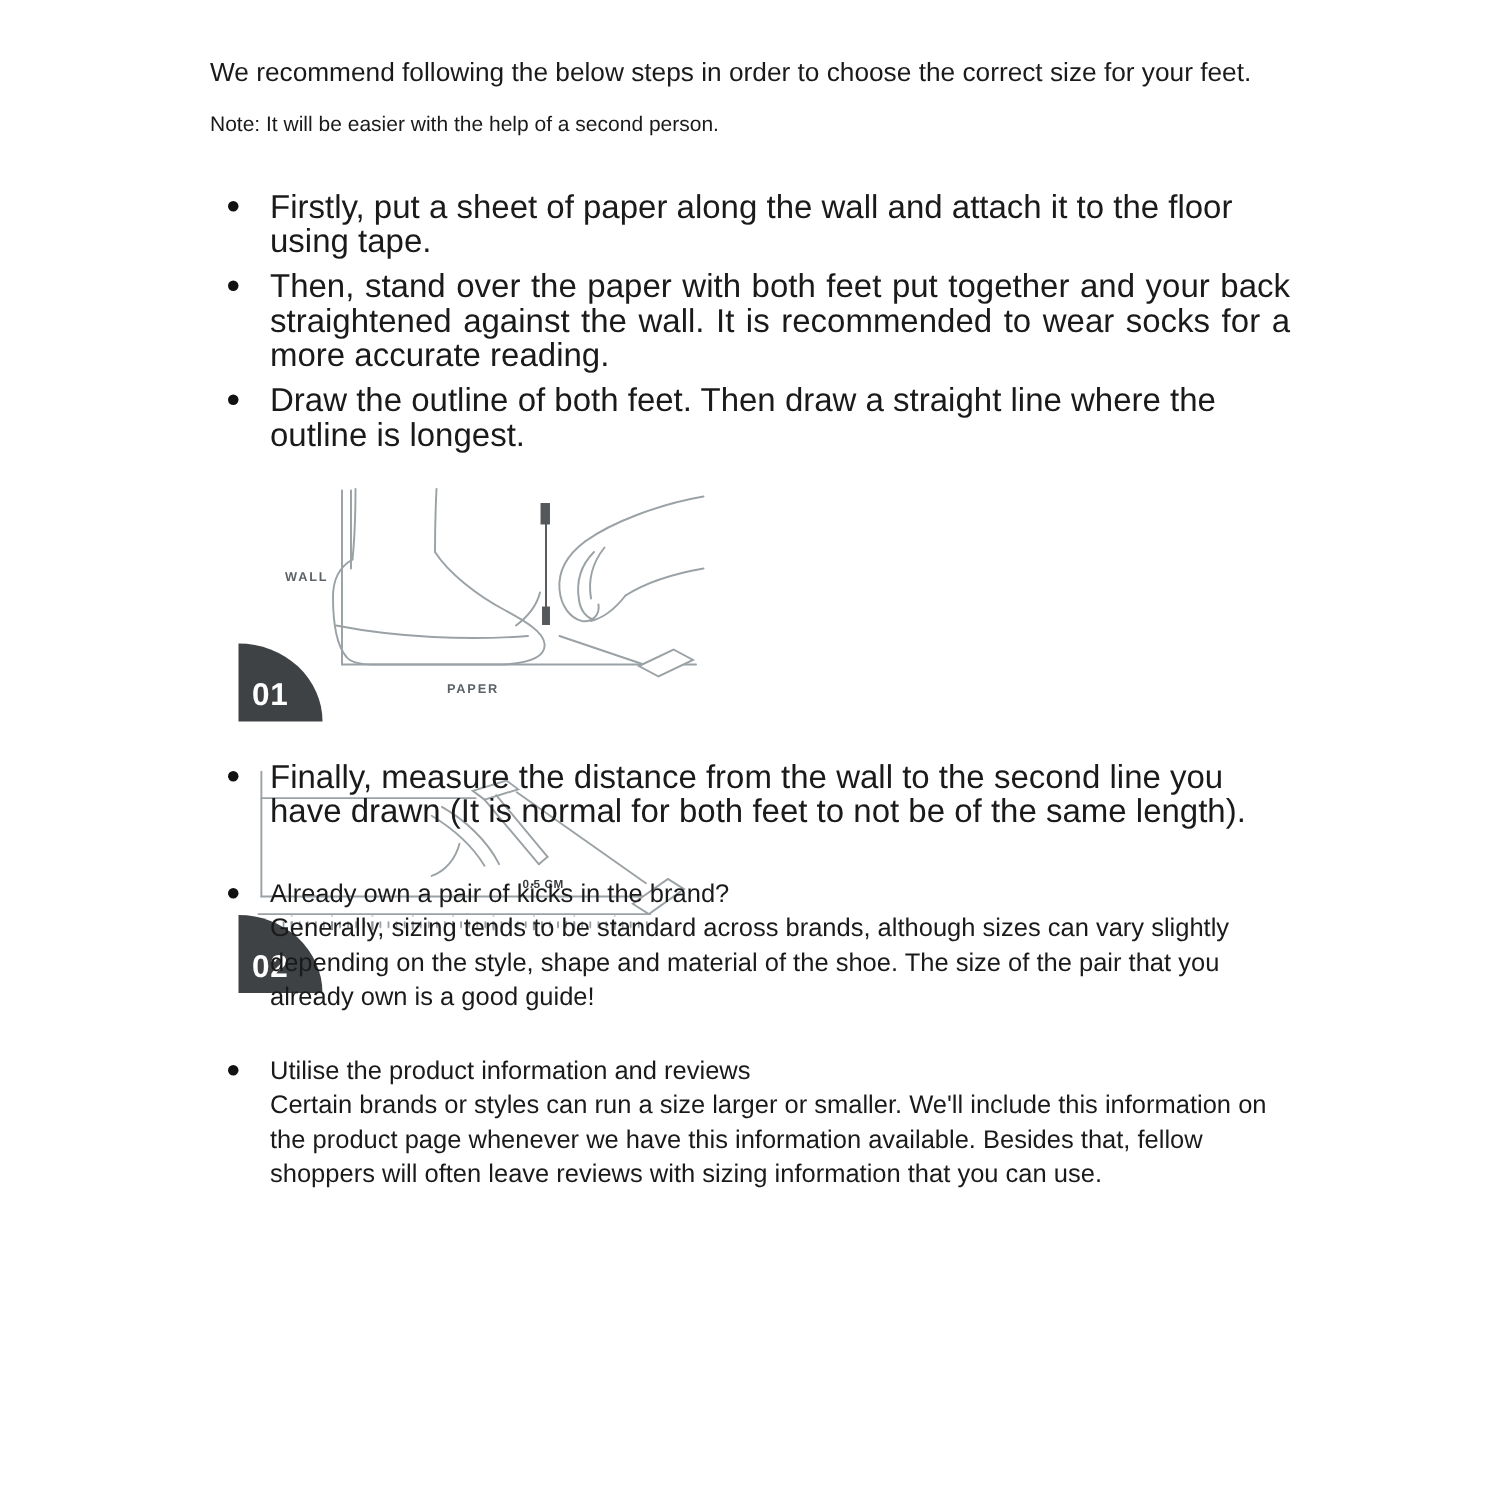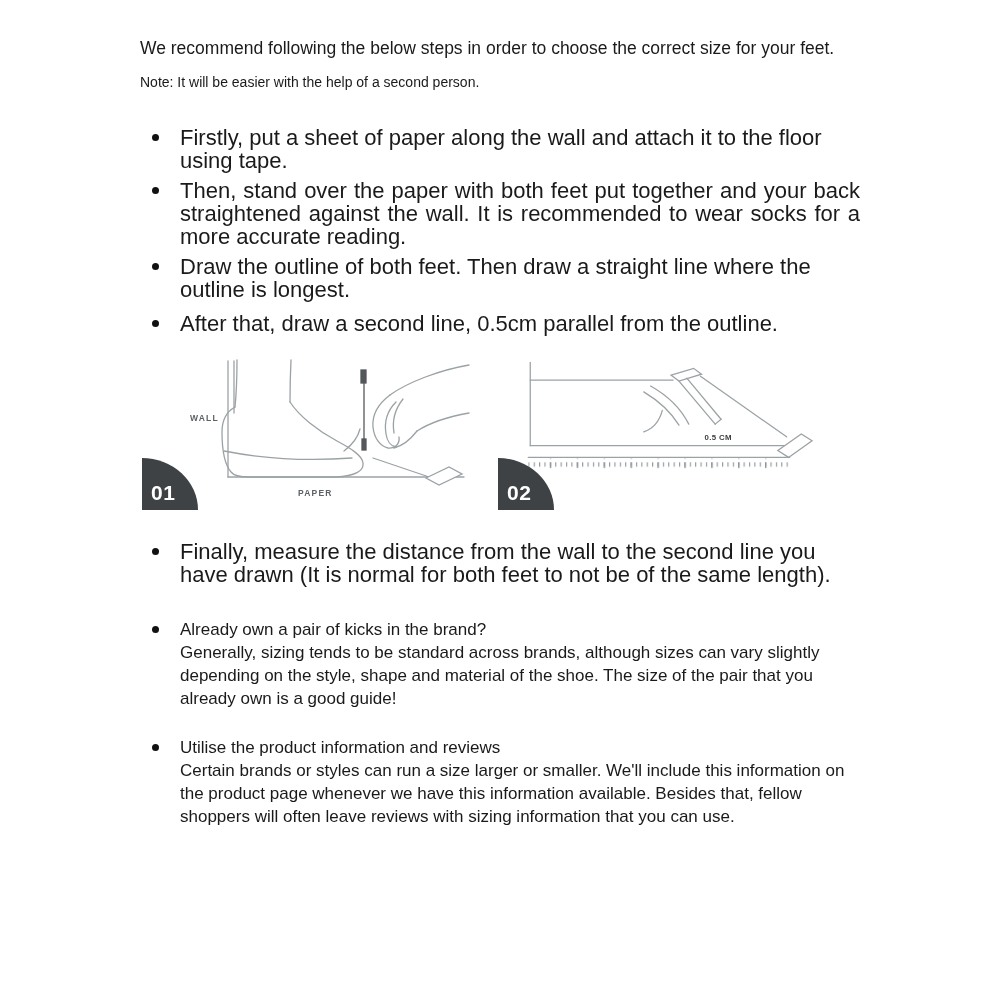--- a/index.html
+++ b/index.html
@@ -19,26 +19,26 @@
     position: relative; padding-left: 40px;
     font-size: 22px; line-height: 23px; margin-bottom: 7px;
   }
   ul.steps li::before {
     content: ""; position: absolute; left: 12px; top: 8px;
     width: 7px; height: 7px; border-radius: 50%; background: #111;
   }
   ul.steps li.just { text-align: justify; }
   ul.steps li.mb10 { margin-bottom: 11px; }
 
-  .figures { display: flex; gap: 26px; margin-top: 20px; height: 155px; }
+  .figures { display: flex; gap: 26px; margin-top: 20px; height: 155px; flex-direction: column; }
   .fig { position: relative; }
   .fig1 { width: 330px; }
   .fig2 { width: 364px; }
   .badge {
-    position: absolute; left: 2px; bottom: 0;
+    position: absolute; left: 19px; bottom: 0;
     width: 56px; height: 52px; background: #3e4245;
     border-top-right-radius: 100%;
     color: #ffffff; font-weight: bold; font-size: 21px; letter-spacing: .5px;
     display: flex; align-items: flex-end; padding: 0 0 5px 9px;
   }
   .svg-label {
     font-family: "Liberation Sans", sans-serif;
     font-size: 8.5px; fill: #5d6266; letter-spacing: 1.2px; font-weight: 600;
   }
   .svg-label-bold {
@@ -68,21 +68,20 @@
 
 <div class="page">
 
   <p class="intro">We recommend following the below steps in order to choose the correct size for your feet.</p>
   <p class="note">Note: It will be easier with the help of a second person.</p>
 
   <ul class="steps">
     <li>Firstly, put a sheet of paper along the wall and attach it to the floor using tape.</li>
     <li class="just">Then, stand over the paper with both feet put together and your back straightened against the wall. It is recommended to wear socks for a more accurate reading.</li>
     <li class="mb10">Draw the outline of both feet. Then draw a straight line where the outline is longest.</li>
-    <li>After that, draw a second line, 0.5cm parallel from the outline.</li>
   </ul>
 
   <div class="figures">
 
     <figure class="fig fig1" style="margin:0;">
       <svg viewBox="0 0 330 155" width="330" height="155">
         <g stroke="#9ba2a6" stroke-width="1.3" fill="none" stroke-linecap="round">
           <g>
             <path d="M88,6 V122"></path>
             <path d="M94,6 V58"></path>

